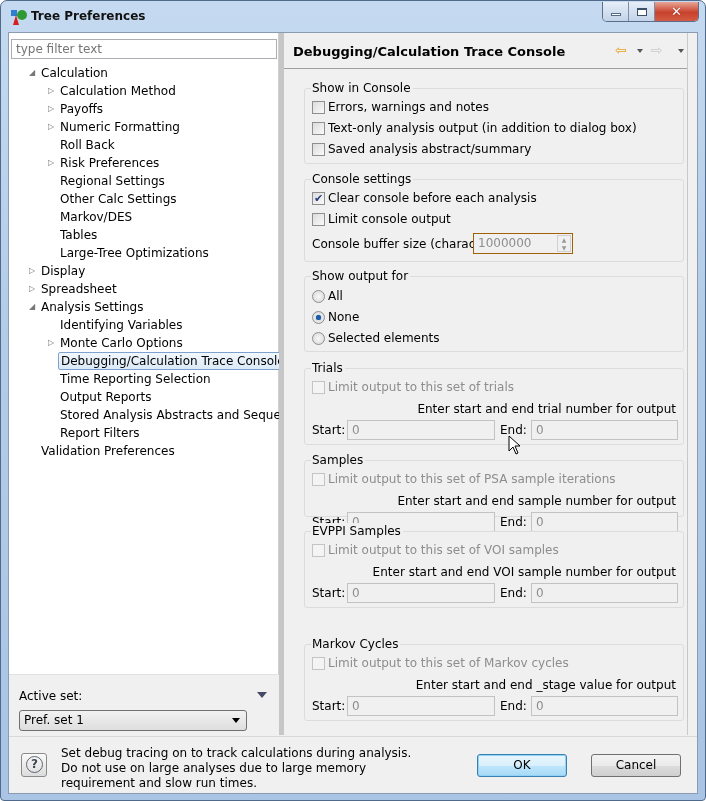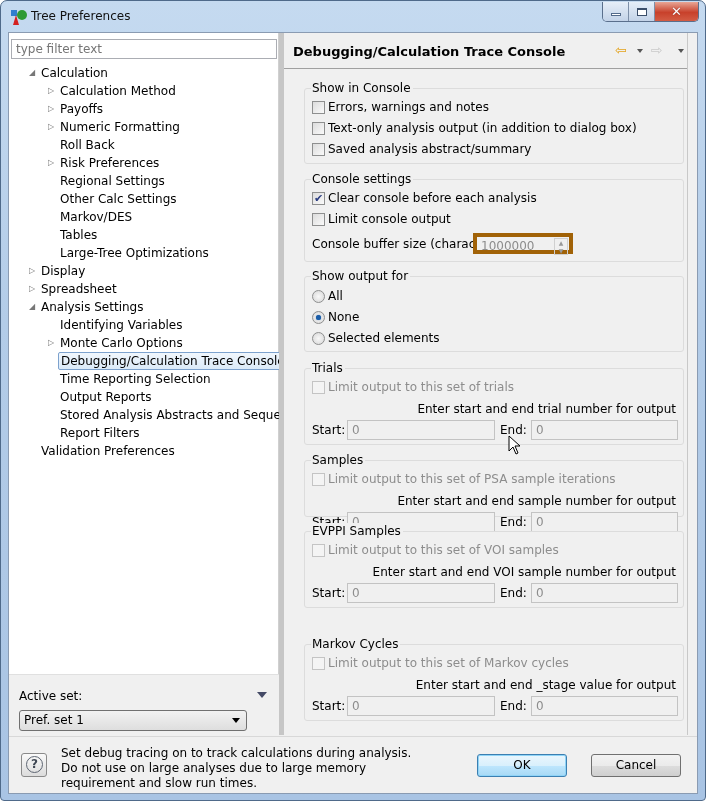--- a/index.html
+++ b/index.html
@@ -6,21 +6,21 @@
   html, body { width: 706px; height: 801px; overflow: hidden; background: #fff; }
   body { font-family: "DejaVu Sans", "Liberation Sans", sans-serif; font-size: 12px; color: #000; }
 
   .window {
     position: absolute; left: 0; top: 0; width: 706px; height: 801px;
     background: linear-gradient(180deg, #c5daf0 0%, #b3cce8 40%, #a9c4e4 100%);
     border: 1px solid #4f6a8a; border-radius: 7px 7px 4px 4px;
   }
   .titlebar { position: absolute; left: 0; top: 0; width: 704px; height: 32px; }
   .app-icon { position: absolute; left: 9px; top: 7px; width: 18px; height: 18px; }
-  .title-text { position: absolute; left: 30px; top: 8px; font-size: 12px; color: #111; }
+  .title-text { position: absolute; left: 30px; top: 8px; font-size: 12px; color: #111; font-weight: bold; }
 
   .caption-btns { position: absolute; right: 6px; top: 1px; height: 20px; display: flex;
     border: 1px solid #5a6f8c; border-top: none; border-radius: 0 0 5px 5px; overflow: hidden; }
   .cap { width: 26px; height: 19px; display: flex; align-items: center; justify-content: center;
     background: linear-gradient(#e6eef8, #c3d3e8); border-right: 1px solid #7d8fa8; }
   .cap.close { width: 43px; border-right: none; background: linear-gradient(#e8a595, #c8412b 55%, #d35c44); }
   .cap-min { width: 10px; height: 3px; background: #fff; border: 1px solid #536a8a; margin-top: 6px; }
   .cap-max { width: 10px; height: 8px; border: 1px solid #3b4e6a; border-top-width: 2px; background: #fff; }
   .cap-x { color: #fff; font-weight: bold; font-size: 13px; text-shadow: 0 0 1px #600; font-family: "DejaVu Sans", sans-serif; }
 
@@ -64,21 +64,21 @@
   .cb { position: absolute; left: 0; top: 3px; width: 13px; height: 13px; border: 1px solid #8e8f8f;
     background: linear-gradient(135deg, #dcdcdc, #fafafa); }
   .cb.checked::after { content: "✔"; position: absolute; left: 1px; top: -3px; font-size: 11px; color: #2a3c80; }
   .cb.disabled { border-color: #c4c4c4; background: #f4f4f4; }
   .rb { position: absolute; left: 0; top: 3px; width: 13px; height: 13px; border: 1px solid #8e8f8f; border-radius: 50%;
     background: radial-gradient(circle, #f8f8f8, #d6d6d6); }
   .rb.checked::after { content: ""; position: absolute; left: 3px; top: 3px; width: 5px; height: 5px; border-radius: 50%; background: #1b5da8; box-shadow: 0 0 1px #1b5da8; }
   .row .txt { position: absolute; left: 16px; top: 0; }
   .disabled-text { color: #8d8d8d; }
 
-  .spin-field { position: absolute; left: 168px; top: 0; width: 100px; height: 21px; border: 4px solid #a16207; background: #f0f0f0; color: #8d8d8d;
+  .spin-field { position: absolute; left: 168px; top: 0; width: 100px; height: 21px; border: 1px solid #a16207; background: #f0f0f0; color: #8d8d8d;
     padding-left: 4px; line-height: 19px; font-size: 12px; }
   .spin-btns { position: absolute; right: 1px; top: 1px; width: 14px; height: 17px; border: 1px solid #d0d0d0; }
   .spin-up, .spin-down { height: 8px; font-size: 6px; line-height: 8px; text-align: center; color: #999; }
 
   .hint { position: absolute; right: 7px; font-size: 12px; line-height: 16px; white-space: nowrap; }
   .se-label { position: absolute; font-size: 12px; line-height: 20px; }
   .se-field { position: absolute; height: 20px; border: 1px solid #c3c3c3; background: #f0f0f0; color: #8d8d8d; padding-left: 4px; line-height: 18px; font-size: 12px; }
 
   .cursor { position: absolute; left: 507px; top: 434px; width: 14px; height: 20px; }
 

